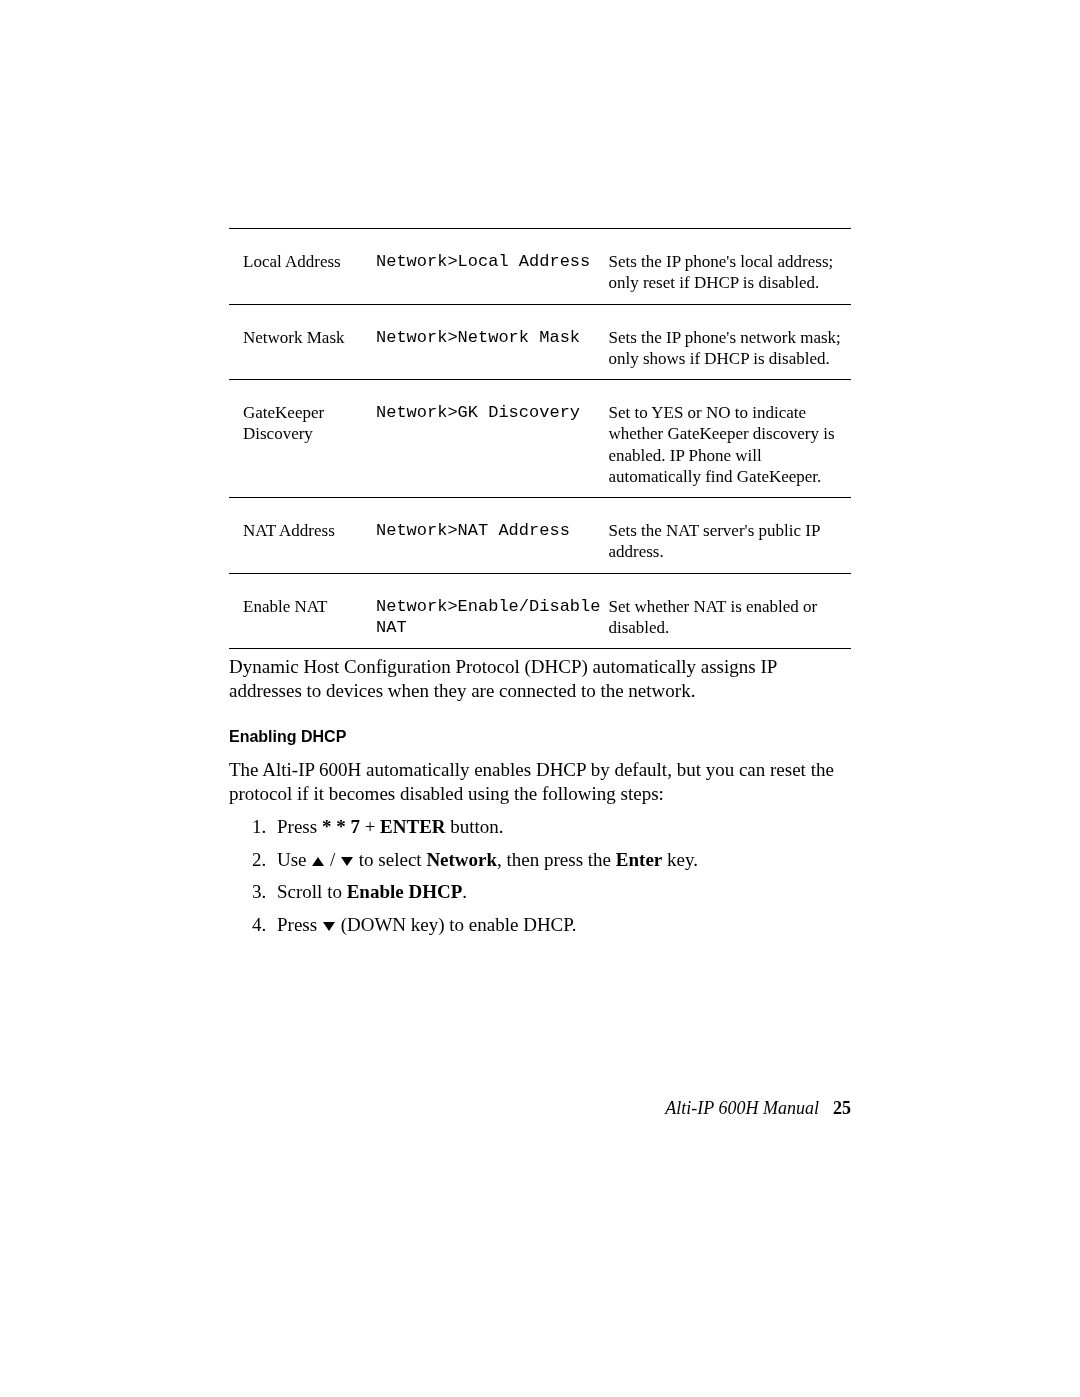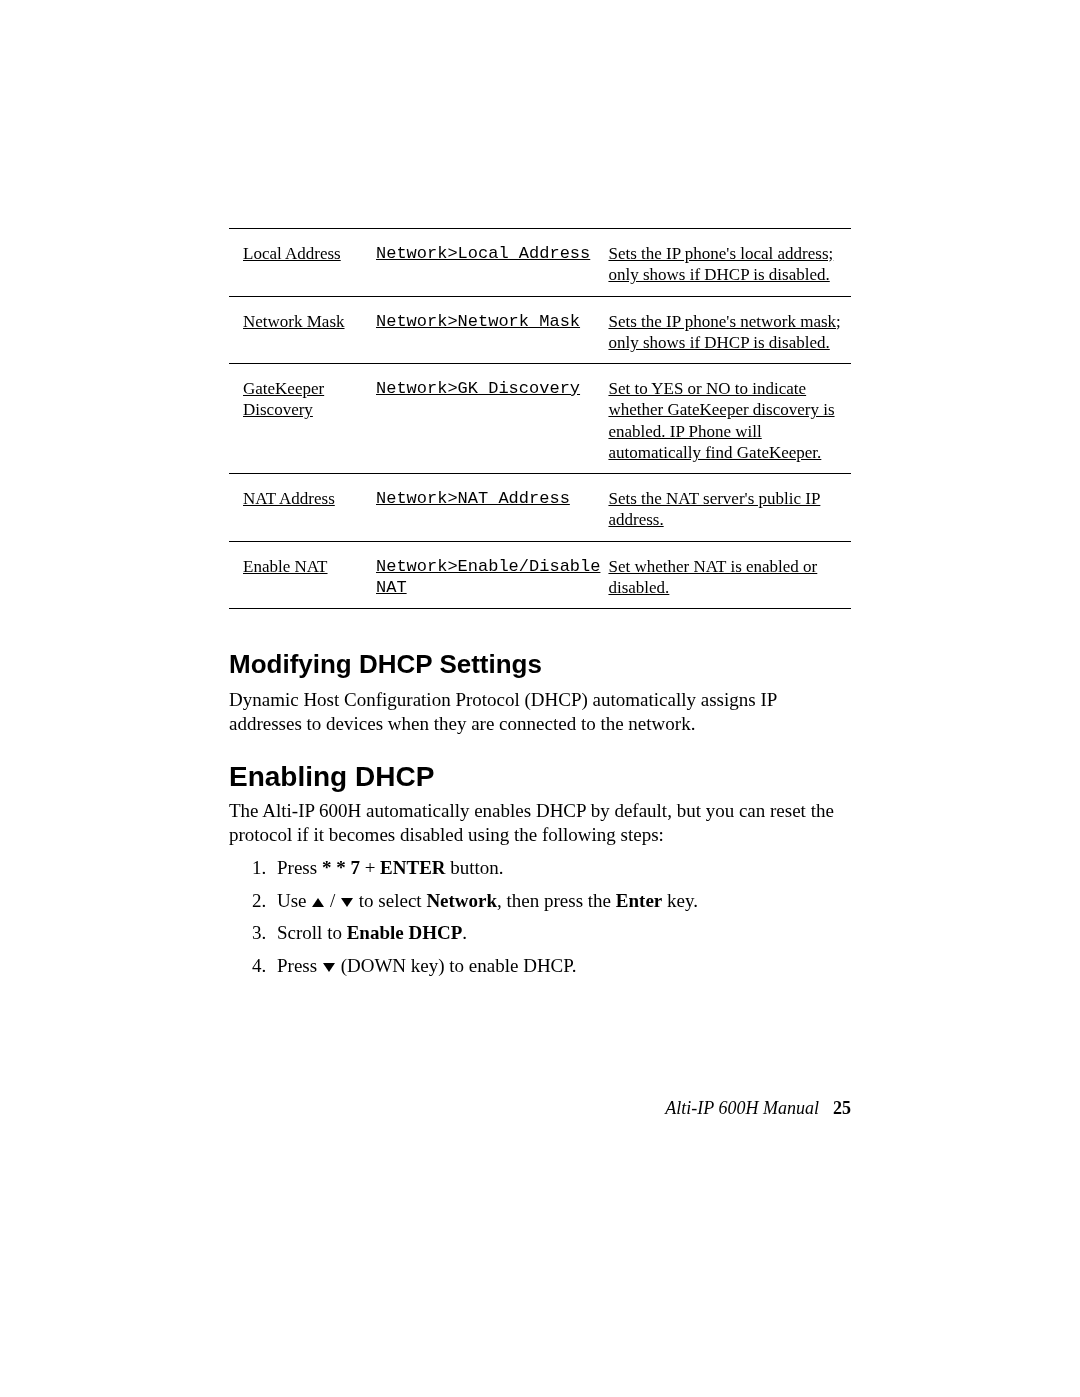--- a/index.html
+++ b/index.html
@@ -18,23 +18,22 @@
   }
   table.settings {
     border-collapse: collapse;
     width: 100%;
     font-size: 17px;
     line-height: 1.25;
   }
   table.settings td {
     border-top: 1px solid #000;
     border-bottom: 1px solid #000;
-    padding: 14px 8px 10px 0;
+    padding: 22px 8px 10px 0;
     vertical-align: top;
-    text-decoration: underline;
   }
   table.settings td.col1 {
     width: 125px;
     padding-left: 14px;
   }
   table.settings td.col2 {
     width: 190px;
     font-family: "Courier New", Courier, monospace;
   }
   table.settings td.col3 {
@@ -42,22 +41,22 @@
   }
   h2.section {
     font-family: Arial, Helvetica, sans-serif;
     font-weight: bold;
     font-size: 26px;
     margin: 40px 0 8px 0;
   }
   h3.subsection {
     font-family: Arial, Helvetica, sans-serif;
     font-weight: bold;
-    font-size: 28px;
-    margin: 24px 0 6px 0;
+    font-size: 16px;
+    margin: 24px 0 12px 0;
   }
   p.body {
     font-size: 19px;
     margin: 6px 0;
     line-height: 1.28;
   }
   ol.steps {
     font-size: 19px;
     margin: 6px 0 0 0;
     padding-left: 42px;
@@ -96,21 +95,21 @@
 </head>
 <body>
 
 <div class="page">
 
   <table class="settings">
     <tbody>
         <tr>
           <td class="col1">Local Address</td>
           <td class="col2">Network&gt;Local Address</td>
-          <td class="col3">Sets the IP phone's local address; only shows if DHCP is disabled.</td>
+          <td class="col3">Sets the IP phone's local address; only reset if DHCP is disabled.</td>
         </tr>
     <tr>
           <td class="col1">Network Mask</td>
           <td class="col2">Network&gt;Network Mask</td>
           <td class="col3">Sets the IP phone's network mask; only shows if DHCP is disabled.</td>
         </tr>
     <tr>
           <td class="col1">GateKeeper Discovery</td>
           <td class="col2">Network&gt;GK Discovery</td>
           <td class="col3">Set to YES or NO to indicate whether GateKeeper discovery is enabled. IP Phone will automatically find GateKeeper.</td>
@@ -121,21 +120,20 @@
           <td class="col3">Sets the NAT server's public IP address.</td>
         </tr>
     <tr>
           <td class="col1">Enable NAT</td>
           <td class="col2">Network&gt;Enable/Disable NAT</td>
           <td class="col3">Set whether NAT is enabled or disabled.</td>
         </tr>
   </tbody>
     </table>
 
-  <h2 class="section">Modifying DHCP Settings</h2>
   <p class="body">Dynamic Host Configuration Protocol (DHCP) automatically assigns IP addresses to devices when they are connected to the network.</p>
 
   <h3 class="subsection">Enabling DHCP</h3>
   <p class="body">The Alti-IP 600H automatically enables DHCP by default, but you can reset the protocol if it becomes disabled using the following steps:</p>
 
   <ol class="steps">
     <li>
       <span>Press </span><b>* * 7</b><span> + </span><b>ENTER</b><span> button.</span>
     </li>
     <li>

